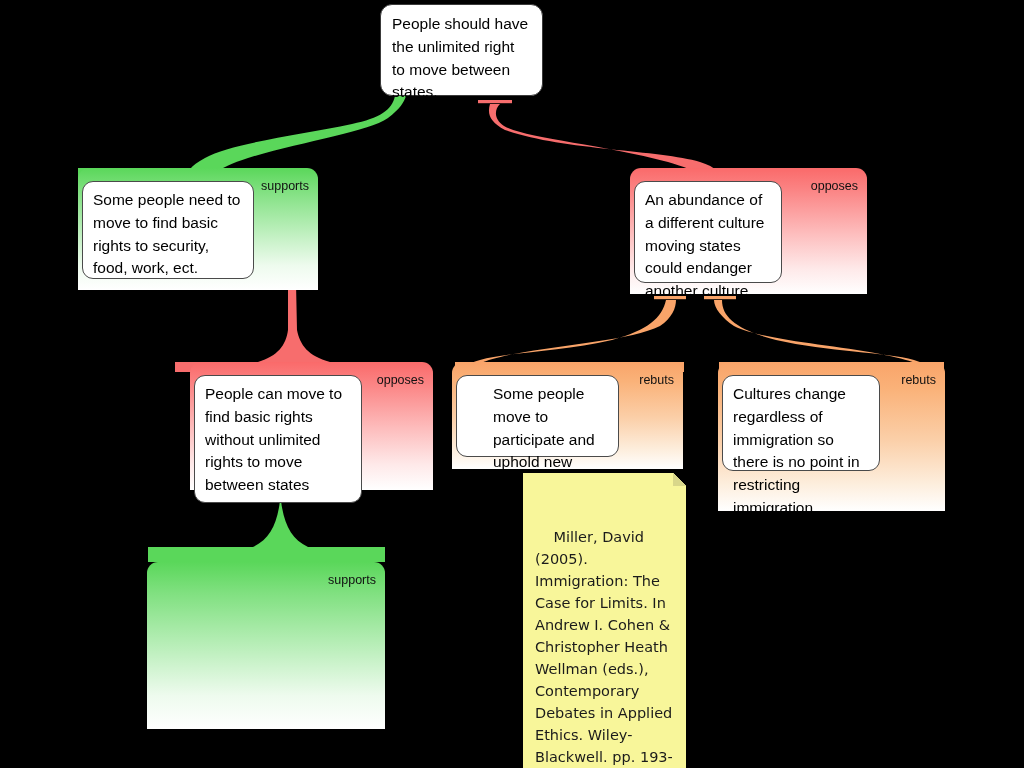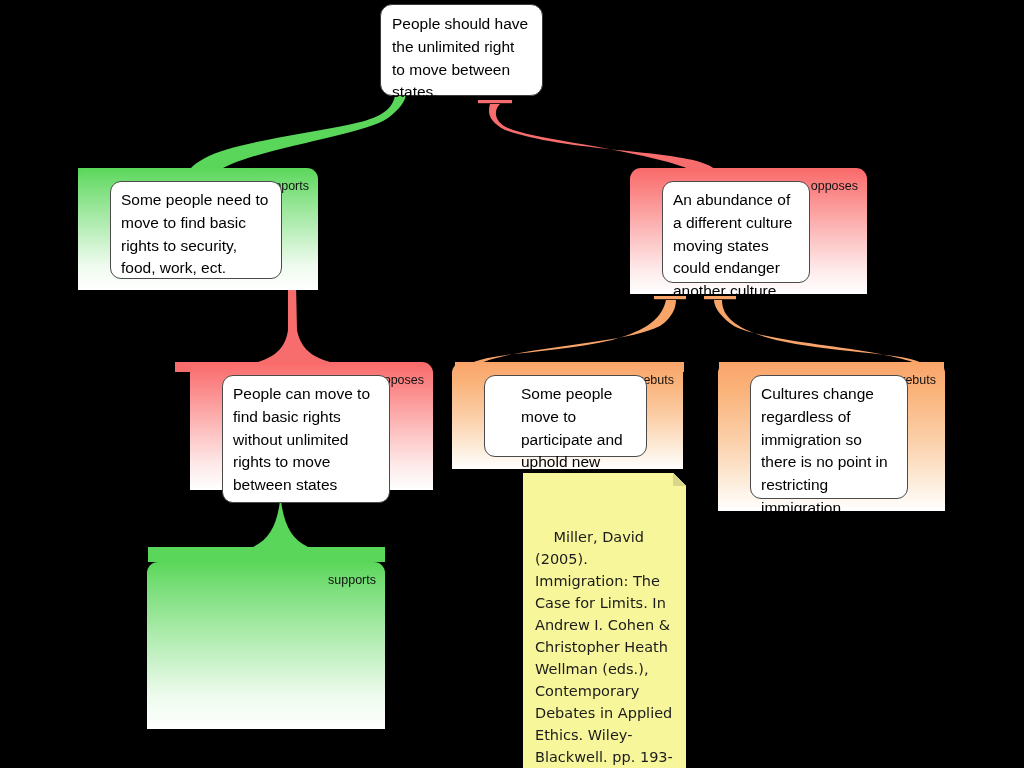--- a/index.html
+++ b/index.html
@@ -57,21 +57,21 @@
   .card-label {
     position: absolute;
     top: 11px;
     right: 9px;
     font-size: 12.5px;
     color: #111111;
     white-space: nowrap;
   }
   .card-inner {
     position: absolute;
-    left: 32px;
+    left: 4px;
     top: 13px;
     background: #ffffff;
     border: 1px solid #4a4a4a;
     border-radius: 11px;
     box-sizing: border-box;
     padding: 7px 10px 5px 10px;
     font-size: 15.5px;
     line-height: 1.47;
     color: #000000;
   }
@@ -212,21 +212,21 @@
 
   <div class="card rebuts" style="left:452px; top:362px; width:231px; height:107px;">
     <span class="card-label">rebuts</span>
     <div class="card-inner" style="width:163px; height:82px;padding-left:36px;">
       <span>Some people move to participate and uphold new cultures.</span>
     </div>
   </div>
 
   <div class="card rebuts" style="left:718px; top:362px; width:227px; height:149px;">
     <span class="card-label">rebuts</span>
-    <div class="card-inner" style="width:158px; height:124px;">
+    <div class="card-inner" style="width:158px; height:96px;">
       <span>Cultures change regardless of immigration so there is no point in restricting immigration.</span>
     </div>
   </div>
 
   <div class="card supports" style="left:147px; top:562px; width:238px; height:167px;">
     <span class="card-label">supports</span>
   </div>
 
   <div class="note" style="left:523px; top:473px; width:163px; height:295px;">
     <span class="note-fold"></span>

